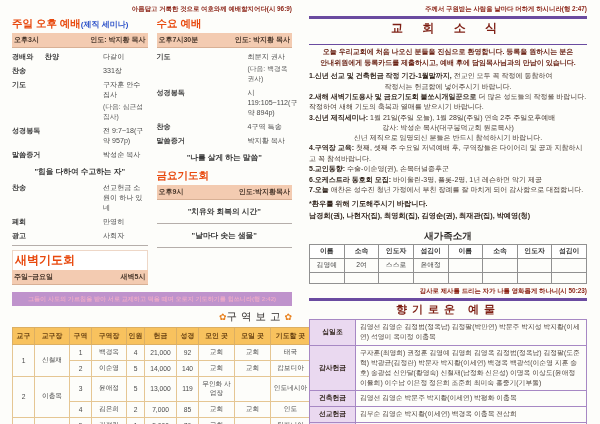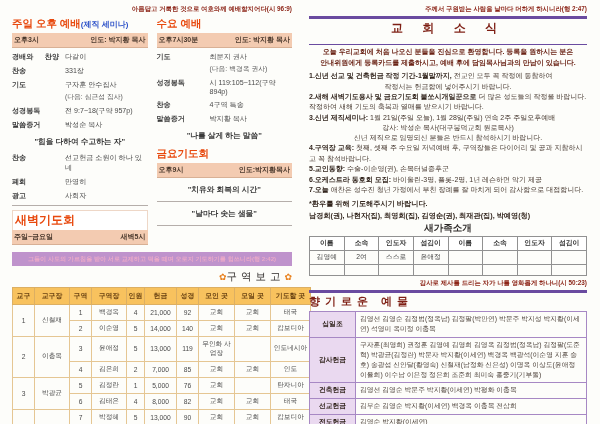--- a/index.html
+++ b/index.html
@@ -15,21 +15,21 @@
   .svc-wrap { display:flex; gap:9px; }
   .svc-col { flex:1; min-width:0; }
   .svc-title { font-size:10.5px; font-weight:bold; color:#e8490e; margin:1px 0 2px; white-space:nowrap; }
   .svc-title .note { color:#2b50c8; font-size:8px; }
   .time-bar { background:#f3cbb1; border-bottom:1px solid #d8b095; display:flex;
               justify-content:space-between; align-items:center; font-size:7px; font-weight:bold;
               color:#4a382c; padding:2px 2px; }
   .srow { display:flex; margin:4px 0; font-size:7.1px; }
   .slabel { width:47px; flex:none; font-weight:bold; color:#3b3b3b;
             text-align:justify; text-align-last:justify; margin-right:6px; }
-  .sval { flex:1; color:#4a4a4a; }
+  .sval { flex:1; color:#4a4a4a;margin-left:38px; }
   .ssub { display:block; font-size:6.8px; color:#5a5a5a; margin-top:2px; }
   .quote { text-align:center; font-weight:bold; font-size:7.7px; color:#3a3a3a; margin:7px 0 6px; }
   .sep { border-top:1px solid #b5aeaa; margin:4px 0 4px; }
   .mini-head { font-size:12px; font-weight:bold; color:#e8490e; border:1px solid #eed7c7;
                border-bottom:none; padding:1px 2px; background:#fff; }
 
   
   .banner { margin-top:7px; background:#bf93cc; color:#eaa9c8; font-size:6.1px; font-weight:bold;
             text-align:center; padding:2.5px 0 2px; }
   .report-title { text-align:right; font-size:10.5px; font-weight:normal; color:#2e2a28;
@@ -42,29 +42,29 @@
   
   .rule-thick { border-top:3px solid #6a4ba0; margin:2px 0 1px; }
   .rule-thin  { border-top:1px solid #6a4ba0; margin:1px 0 2px; }
   .news-title { text-align:center; font-size:12px; font-weight:bold; color:#7e1f14;
                 letter-spacing:8px; margin:1px 0 7px; }
   .intro { font-size:7px; font-weight:bold; color:#6b2417; text-align:center; line-height:1.5; margin:1px 0 3px; }
   .news-item { font-size:7px; color:#43352c; line-height:1.5; }
   .news-item .lead { font-weight:bold; color:#33261e; }
   .news-sub { text-align:center; font-size:7px; color:#43352c; line-height:1.45; }
   .prayer { font-size:7.2px; font-weight:bold; color:#33261e; margin-top:3px; }
-  .names  { font-size:7.2px; font-weight:bold; color:#33261e; margin:2px 0 1px; }
+  .names  { font-size:7.2px; font-weight:bold; color:#33261e; margin:2px 0 9px; }
 
   .newfam-title { text-align:center; font-size:9.5px; font-weight:bold; color:#2e2a28; margin:0 0 1px; }
   table.newfam { width:100%; border-collapse:collapse; font-size:6.8px; table-layout:fixed; }
   .newfam th { border:1px solid #919191; font-weight:bold; padding:1.5px 0; color:#333; background:#fff; }
   .newfam td { border:1px solid #919191; text-align:center; padding:1.5px 0; height:11px; color:#444; }
 
   .verse-mid { text-align:right; font-size:6.4px; font-weight:bold; color:#8c2417; margin:3px 0 1px; }
-  .offer-title { font-size:11px; font-weight:bold; color:#7e1f14;
+  .offer-title { text-align:center; font-size:11px; font-weight:bold; color:#7e1f14;
                  letter-spacing:5px; margin:1px 0 2px; }
   table.offer { width:100%; border-collapse:collapse; font-size:6.8px; }
   .offer td { border:1px solid #a788c4; padding:2.5px 4px; line-height:1.45; color:#4a3f37; }
   .offer td.lab { background:#ead9f0; width:46px; text-align:center; font-weight:bold; color:#33261e; }
 </style>
 </head>
 <body>
 
 <div class="page">
   <div class="verse-small">아름답고 거룩한 것으로 여호와께 예배할지어다(시 96:9)</div>

